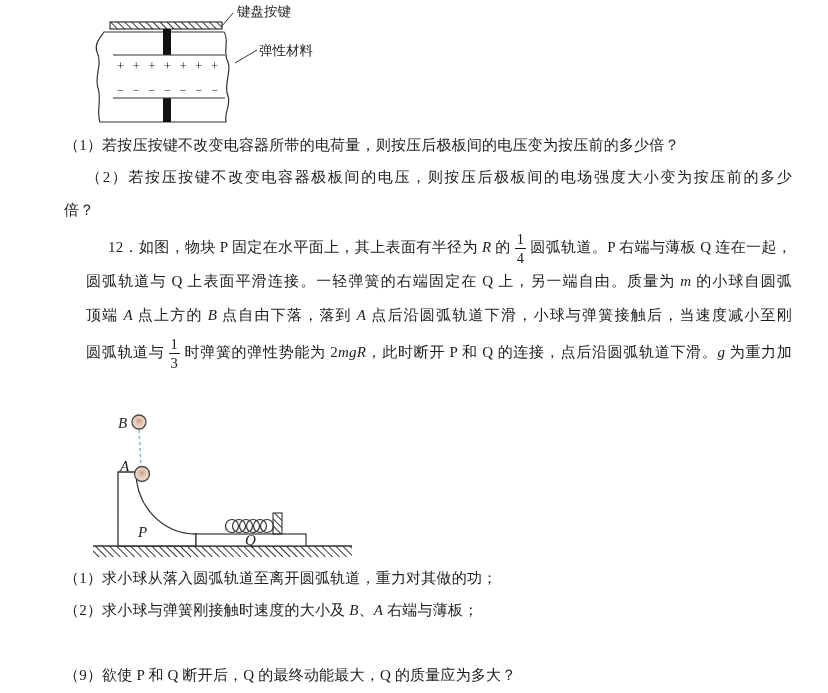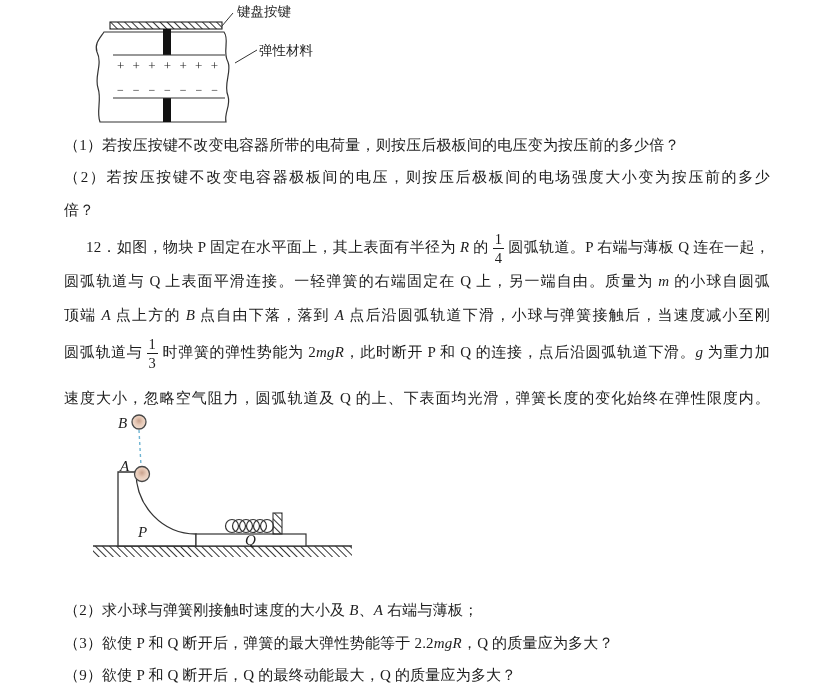--- a/index.html
+++ b/index.html
@@ -1,19 +1,19 @@
 <!DOCTYPE html>
 <html><head>
 <meta charset="utf-8">
 <style>
   html,body{margin:0;padding:0;background:#fff;}
   .page{position:relative;width:828px;height:693px;background:#ffffff;
         font-family:"Liberation Serif","DejaVu Serif",serif;color:#1c1c1c;overflow:hidden;}
   .tl{position:absolute;left:64px;width:706px;font-size:15px;line-height:20px;white-space:nowrap;letter-spacing:.2px;}
-  .jl{text-align:justify;text-align-last:justify;}
+  .jl{text-align:justify;text-align-last:justify;margin-left:22px;}
   .fl{line-height:46px;}
   .indent{padding-left:22px;width:684px;}
   .frac{display:inline-flex;flex-direction:column;align-items:center;vertical-align:middle;
         margin:0 4px;line-height:1.15;font-size:14.5px;}
   .frac .num{border-bottom:1px solid #1c1c1c;padding:0 2px;}
   .frac .den{padding-top:1px;}
   .var{font-style:italic;font-family:"Liberation Serif","DejaVu Serif",serif;}
   svg{position:absolute;}
   .fig1{left:92px;top:0;}
   .fig2{left:85px;top:405px;}
@@ -62,21 +62,20 @@
   <div class="tl jl fl indent" style="top:224px"><span>12．如图，物块 P 固定在水平面上，其上表面有半径为 </span><span class="var">R</span><span> 的</span><span class="frac">
         <span class="num">1</span>
         <span class="den">4</span>
       </span><span>圆弧轨道。P 右端与薄板 Q 连在一起，</span></div>
   <div class="tl jl" style="top:271px"><span>圆弧轨道与 Q 上表面平滑连接。一轻弹簧的右端固定在 Q 上，另一端自由。质量为 </span><span class="var">m</span><span> 的小球自圆弧</span></div>
   <div class="tl jl" style="top:305px"><span>顶端 </span><span class="var">A</span><span> 点上方的 </span><span class="var">B</span><span> 点自由下落，落到 </span><span class="var">A</span><span> 点后沿圆弧轨道下滑，小球与弹簧接触后，当速度减小至刚</span></div>
   <div class="tl jl fl" style="top:329px"><span>圆弧轨道与</span><span class="frac">
         <span class="num">1</span>
         <span class="den">3</span>
       </span><span>时弹簧的弹性势能为 2</span><span class="var">mgR</span><span>，此时断开 P 和 Q 的连接，点后沿圆弧轨道下滑。</span><span class="var">g</span><span> 为重力加</span></div>
-  <div class="tl jl" style="top:388px"><span>速度大小，忽略空气阻力，圆弧轨道及 Q 的上、下表面均光滑，弹簧长度的变化始终在弹性限度内。</span></div>
 
   <svg class="fig2" width="290" height="160" viewBox="0 0 290 160">
     <defs>
       <pattern id="hatch2" width="5" height="5" patternUnits="userSpaceOnUse" patternTransform="rotate(-45)">
         <line x1="2.5" y1="0" x2="2.5" y2="5" stroke="#333" stroke-width="1"></line>
       </pattern>
       <radialGradient id="ballGrad" cx="50%" cy="42%" r="65%">
         <stop offset="0%" stop-color="#c9a18c"></stop>
         <stop offset="45%" stop-color="#e8cbb9"></stop>
         <stop offset="100%" stop-color="#f2e0d4"></stop>
@@ -105,17 +104,17 @@
 
     <circle cx="54" cy="17" r="7" fill="url(#ballGrad)" stroke="#474747" stroke-width="1.3"></circle>
     <circle cx="57" cy="69" r="7.5" fill="url(#ballGrad)" stroke="#474747" stroke-width="1.3"></circle>
 
     <text x="33" y="23" font-size="15" font-style="italic">B</text>
     <text x="35" y="66" font-size="15" font-style="italic">A</text>
     <text x="53" y="132" font-size="15" font-style="italic">P</text>
     <text x="160" y="140" font-size="15" font-style="italic">Q</text>
   </svg>
 
+  <div class="tl" style="top:568px"><span>（1）求小球从落入圆弧轨道至离开圆弧轨道，重力对其做的功；</span></div>
   <div class="tl" style="top:600px"><span>（2）求小球与弹簧刚接触时速度的大小及 </span><span class="var">B</span><span>、</span><span class="var">A</span><span> 右端与薄板；</span></div>
-  <div class="tl" style="top:633px"><span>（3）欲使 P 和 Q 断开后，弹簧的最大弹性势能等于 2.2</span><span class="var">mgR</span><span>，Q 的质量应为多大？</span></div>
   <div class="tl" style="top:665px"><span>（9）欲使 P 和 Q 断开后，Q 的最终动能最大，Q 的质量应为多大？</span></div>
 
 </div>
 
 </body></html>

